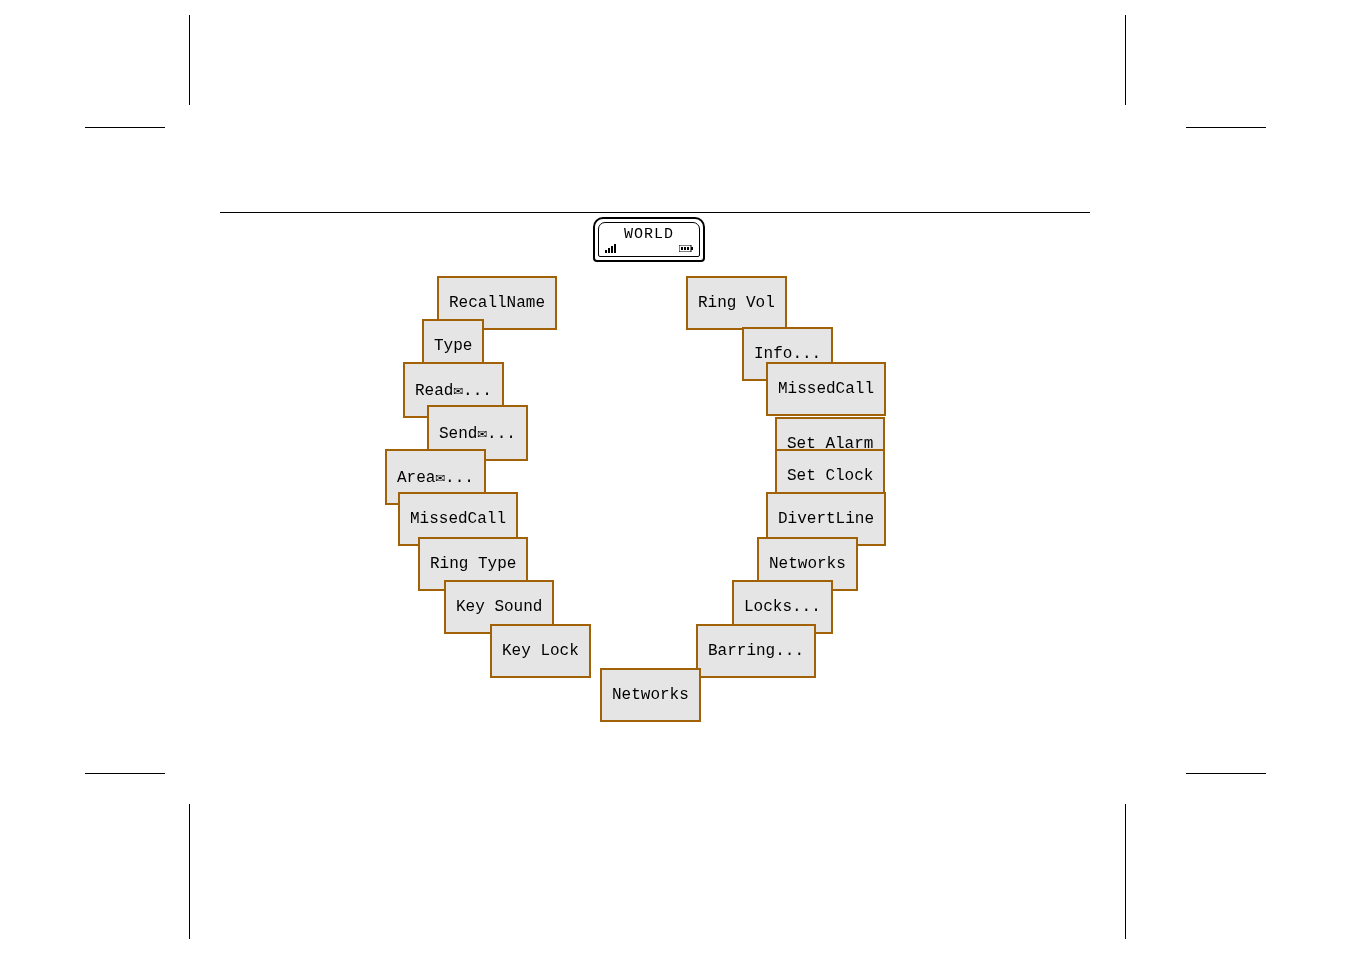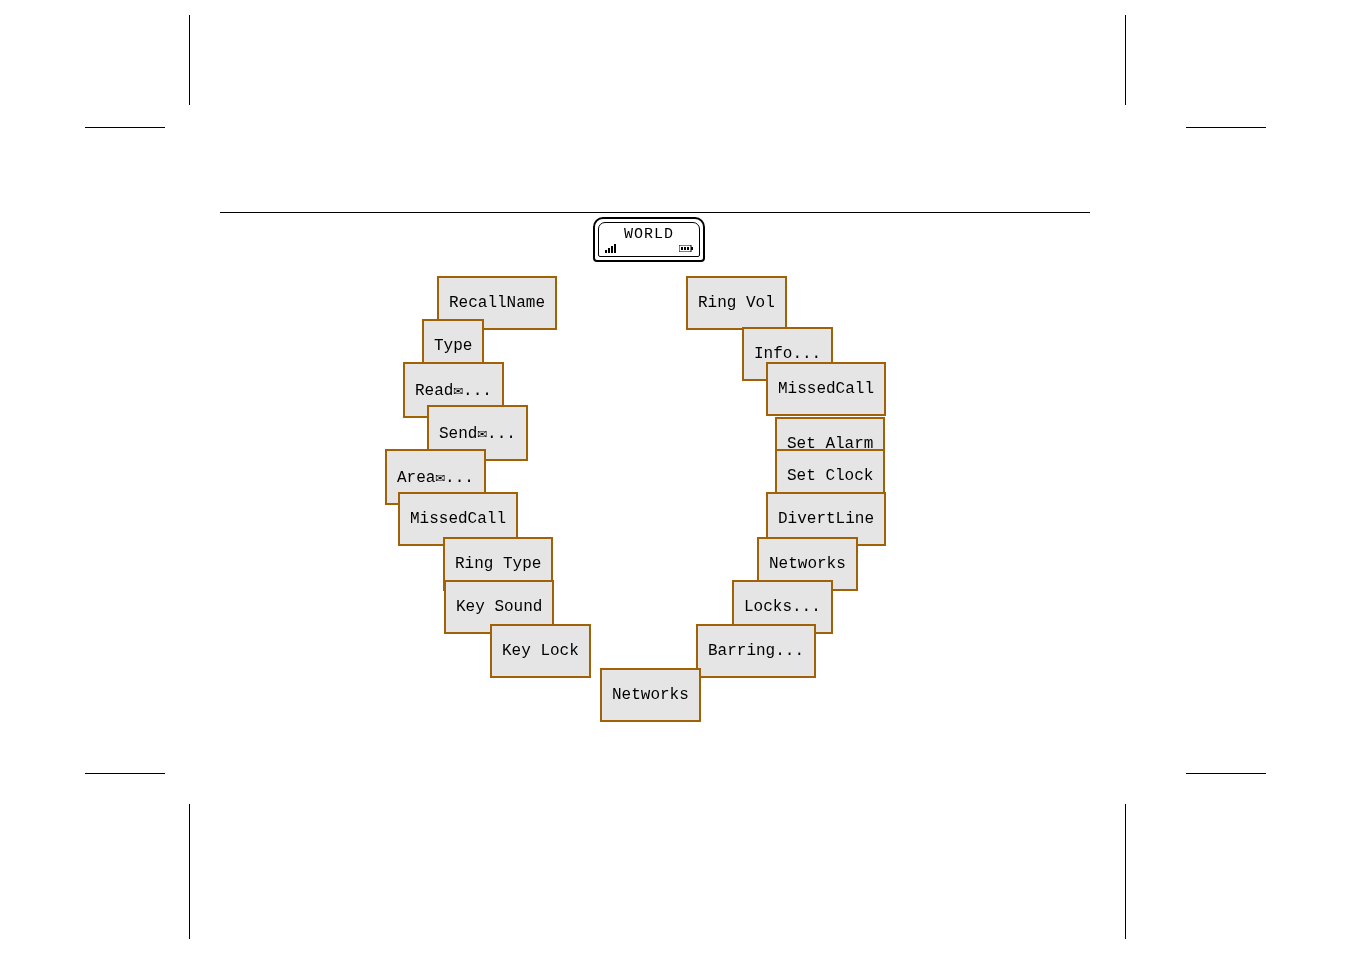--- a/index.html
+++ b/index.html
@@ -124,21 +124,21 @@
   </div>
 </div>
 
 <div id="menu-container">
     <div class="menu-item pix" style="top: 276px; left: 437px;">RecallName</div>
     <div class="menu-item pix" style="top: 319px; left: 422px;">Type</div>
     <div class="menu-item pix" style="top: 362px; left: 403px;">Read✉...</div>
     <div class="menu-item pix" style="top: 405px; left: 395px; margin-left: 32px;">Send✉...</div>
     <div class="menu-item pix" style="top: 449px; left: 385px;">Area✉...</div>
     <div class="menu-item pix" style="top: 492px; left: 398px;">MissedCall</div>
-    <div class="menu-item pix" style="top: 537px; left: 418px; margin-left: 25px;">Ring Type</div>
+    <div class="menu-item pix" style="top: 537px; left: 418px;">Ring Type</div>
     <div class="menu-item pix" style="top: 580px; left: 444px;">Key Sound</div>
     <div class="menu-item pix" style="top: 624px; left: 490px;">Key Lock</div>
     <div class="menu-item pix" style="top: 276px; left: 686px;">Ring Vol</div>
     <div class="menu-item pix" style="top: 327px; left: 742px;">Info...</div>
     <div class="menu-item pix" style="top: 362px; left: 766px;">MissedCall</div>
     <div class="menu-item pix" style="top: 405px; left: 775px; margin-top: 12px;">Set Alarm</div>
     <div class="menu-item pix" style="top: 449px; left: 775px;">Set Clock</div>
     <div class="menu-item pix" style="top: 492px; left: 766px;">DivertLine</div>
     <div class="menu-item pix" style="top: 537px; left: 757px;">Networks</div>
     <div class="menu-item pix" style="top: 580px; left: 732px;">Locks...</div>

